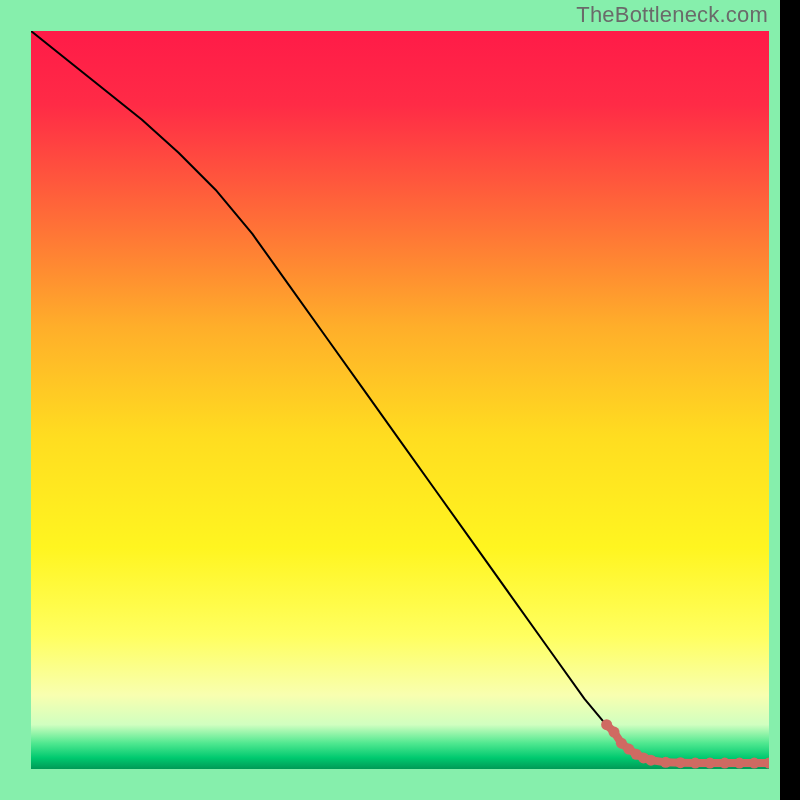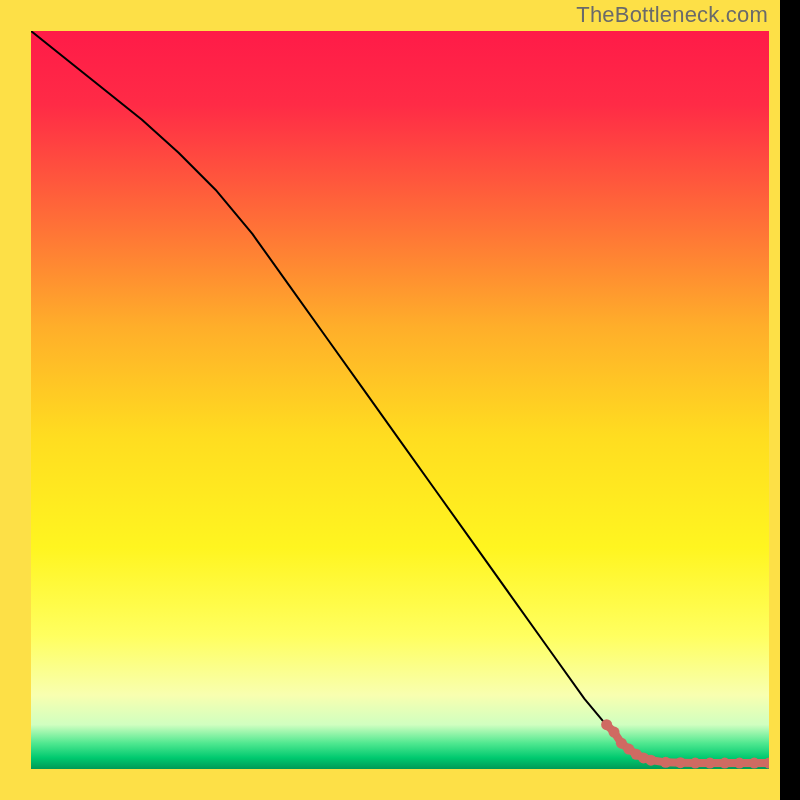--- a/index.html
+++ b/index.html
@@ -8,21 +8,21 @@
     width: 800px;
     height: 800px;
     background: #000;
     overflow: hidden;
     font-family: Arial, Helvetica, sans-serif;
   }
   .frame {
     position: relative;
     width: 780px;
     height: 800px;
-    background: #fde047;
+    background: #86efac;
   }
   .watermark {
     position: absolute;
     top: 2px;
     right: 12px;
     color: #6a6a6a;
     font-size: 22px;
     font-weight: 400;
     letter-spacing: 0.2px;
     z-index: 5;

